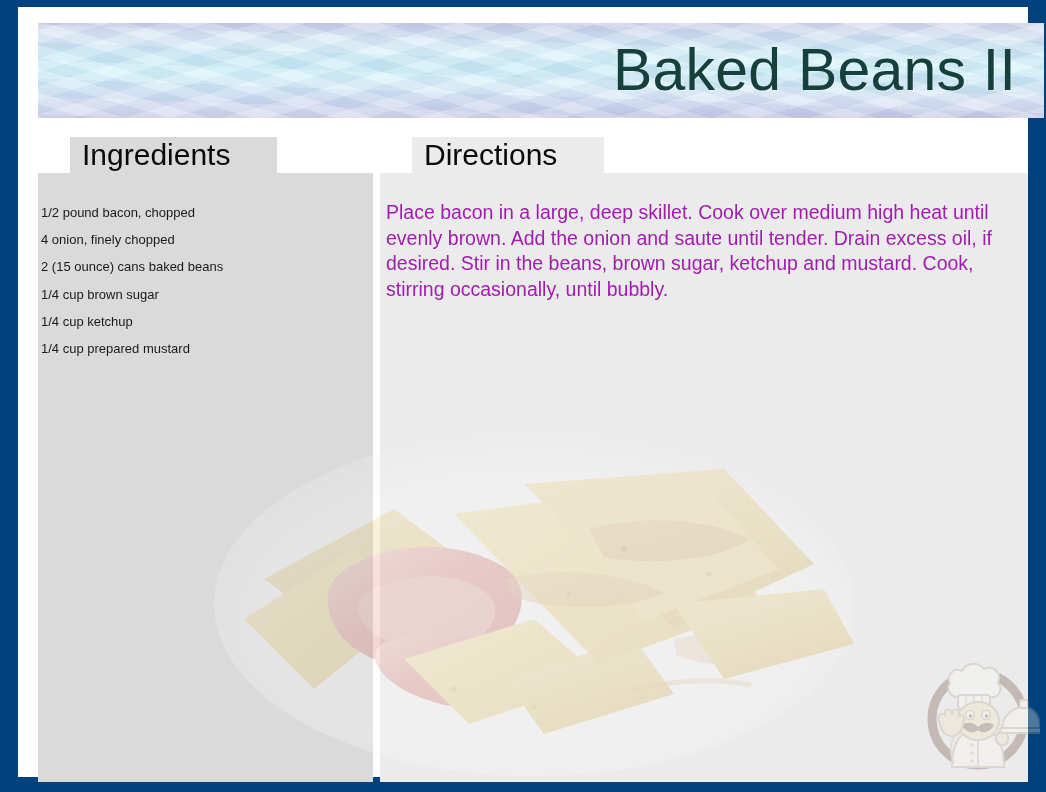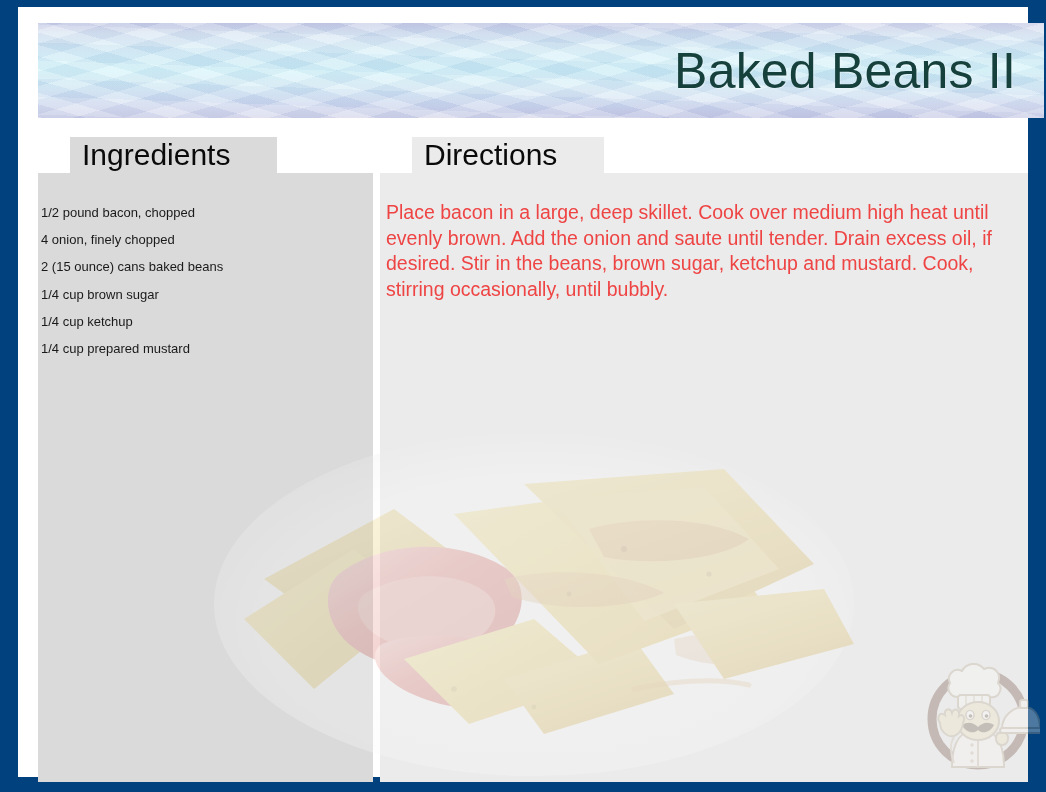--- a/index.html
+++ b/index.html
@@ -79,21 +79,21 @@
       rgba(255,255,255,.30) 0px,
       rgba(255,255,255,.30) 18px,
       rgba(175,190,225,.16) 18px,
       rgba(175,190,225,.16) 36px);
   }
   #banner-title {
     position: absolute;
     right: 28px;
     top: 50%;
     transform: translateY(-50%);
-    font-size: 50px;
+    font-size: 59px;
     line-height: 1.05;
     color: #16403c;
     letter-spacing: .2px;
     white-space: nowrap;
     text-shadow: 1px 1px 0 rgba(255,255,255,.35);
   }
 
   
   #ingredients-panel {
     position: absolute;
@@ -148,21 +148,21 @@
   }
   #ingredients-list .ing-line { display: block; }
 
   #directions-text {
     position: absolute;
     left: 368px;
     top: 193px;
     width: 628px;
     font-size: 19.5px;
     line-height: 25.5px;
-    color: #ef4444;
+    color: #a21caf;
   }
 
   
   #food-photo {
     position: absolute;
     left: 186px;
     top: 382px;
     width: 660px;
     height: 390px;
     opacity: .30;

